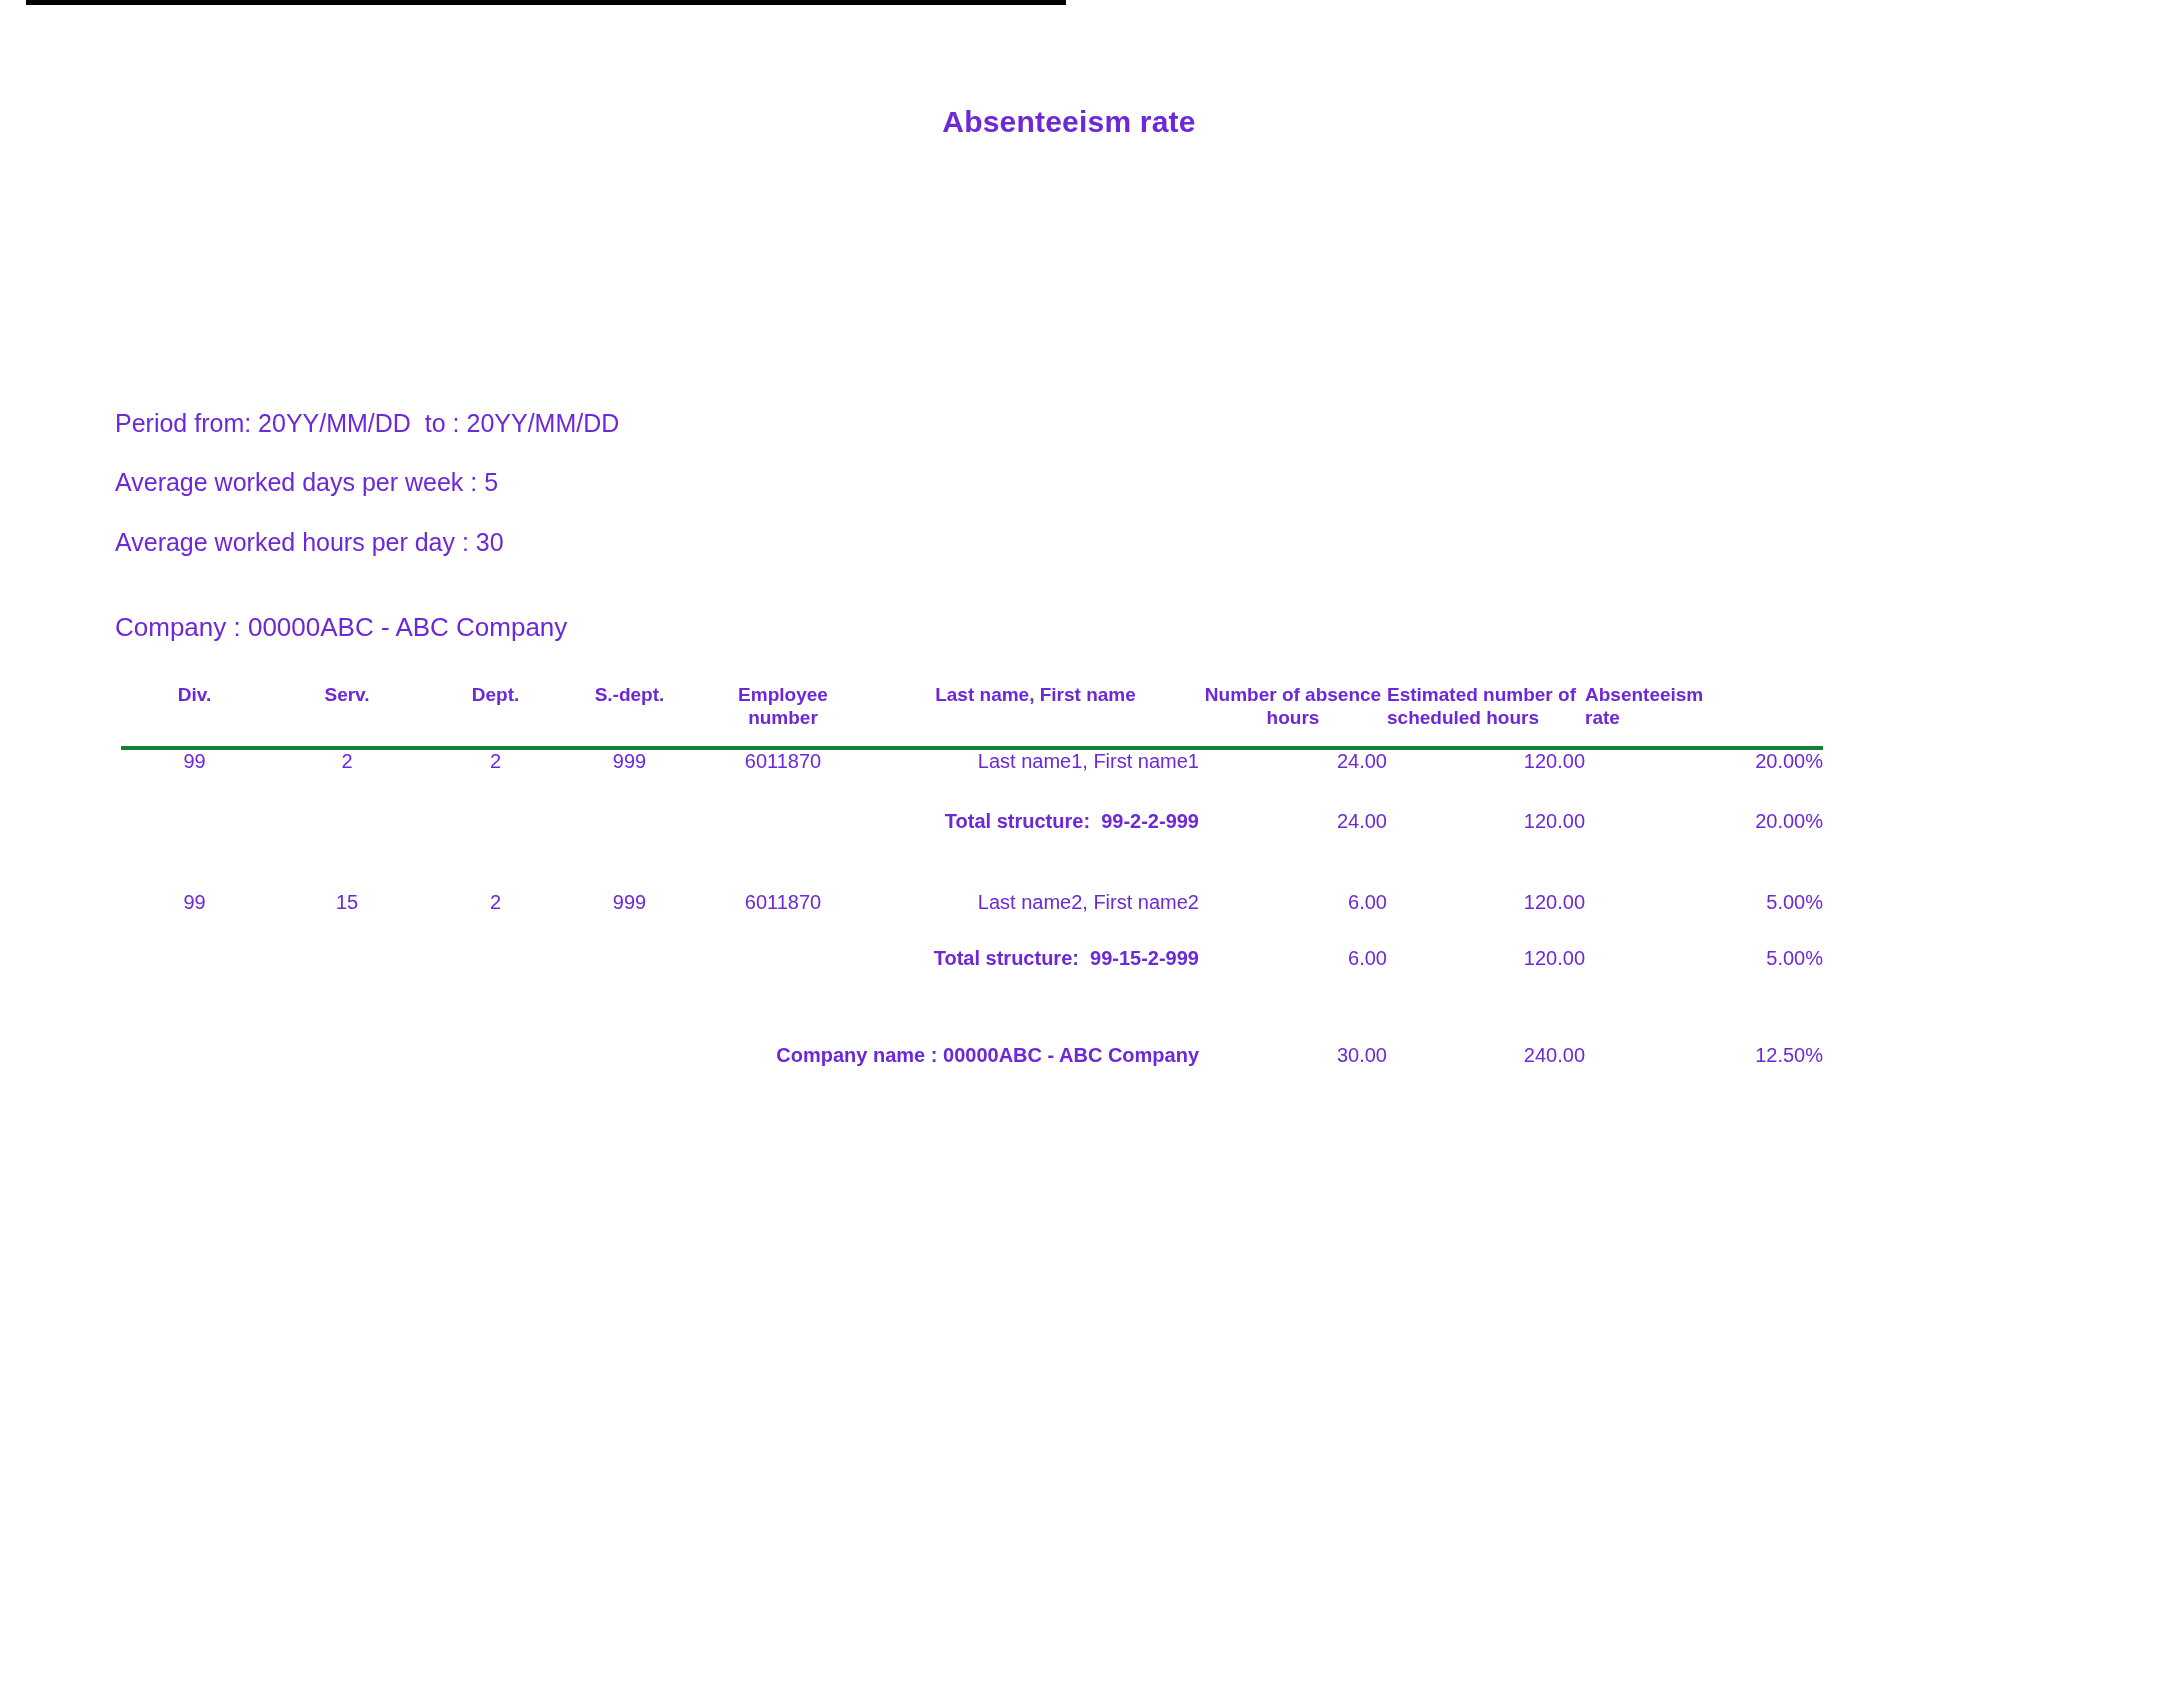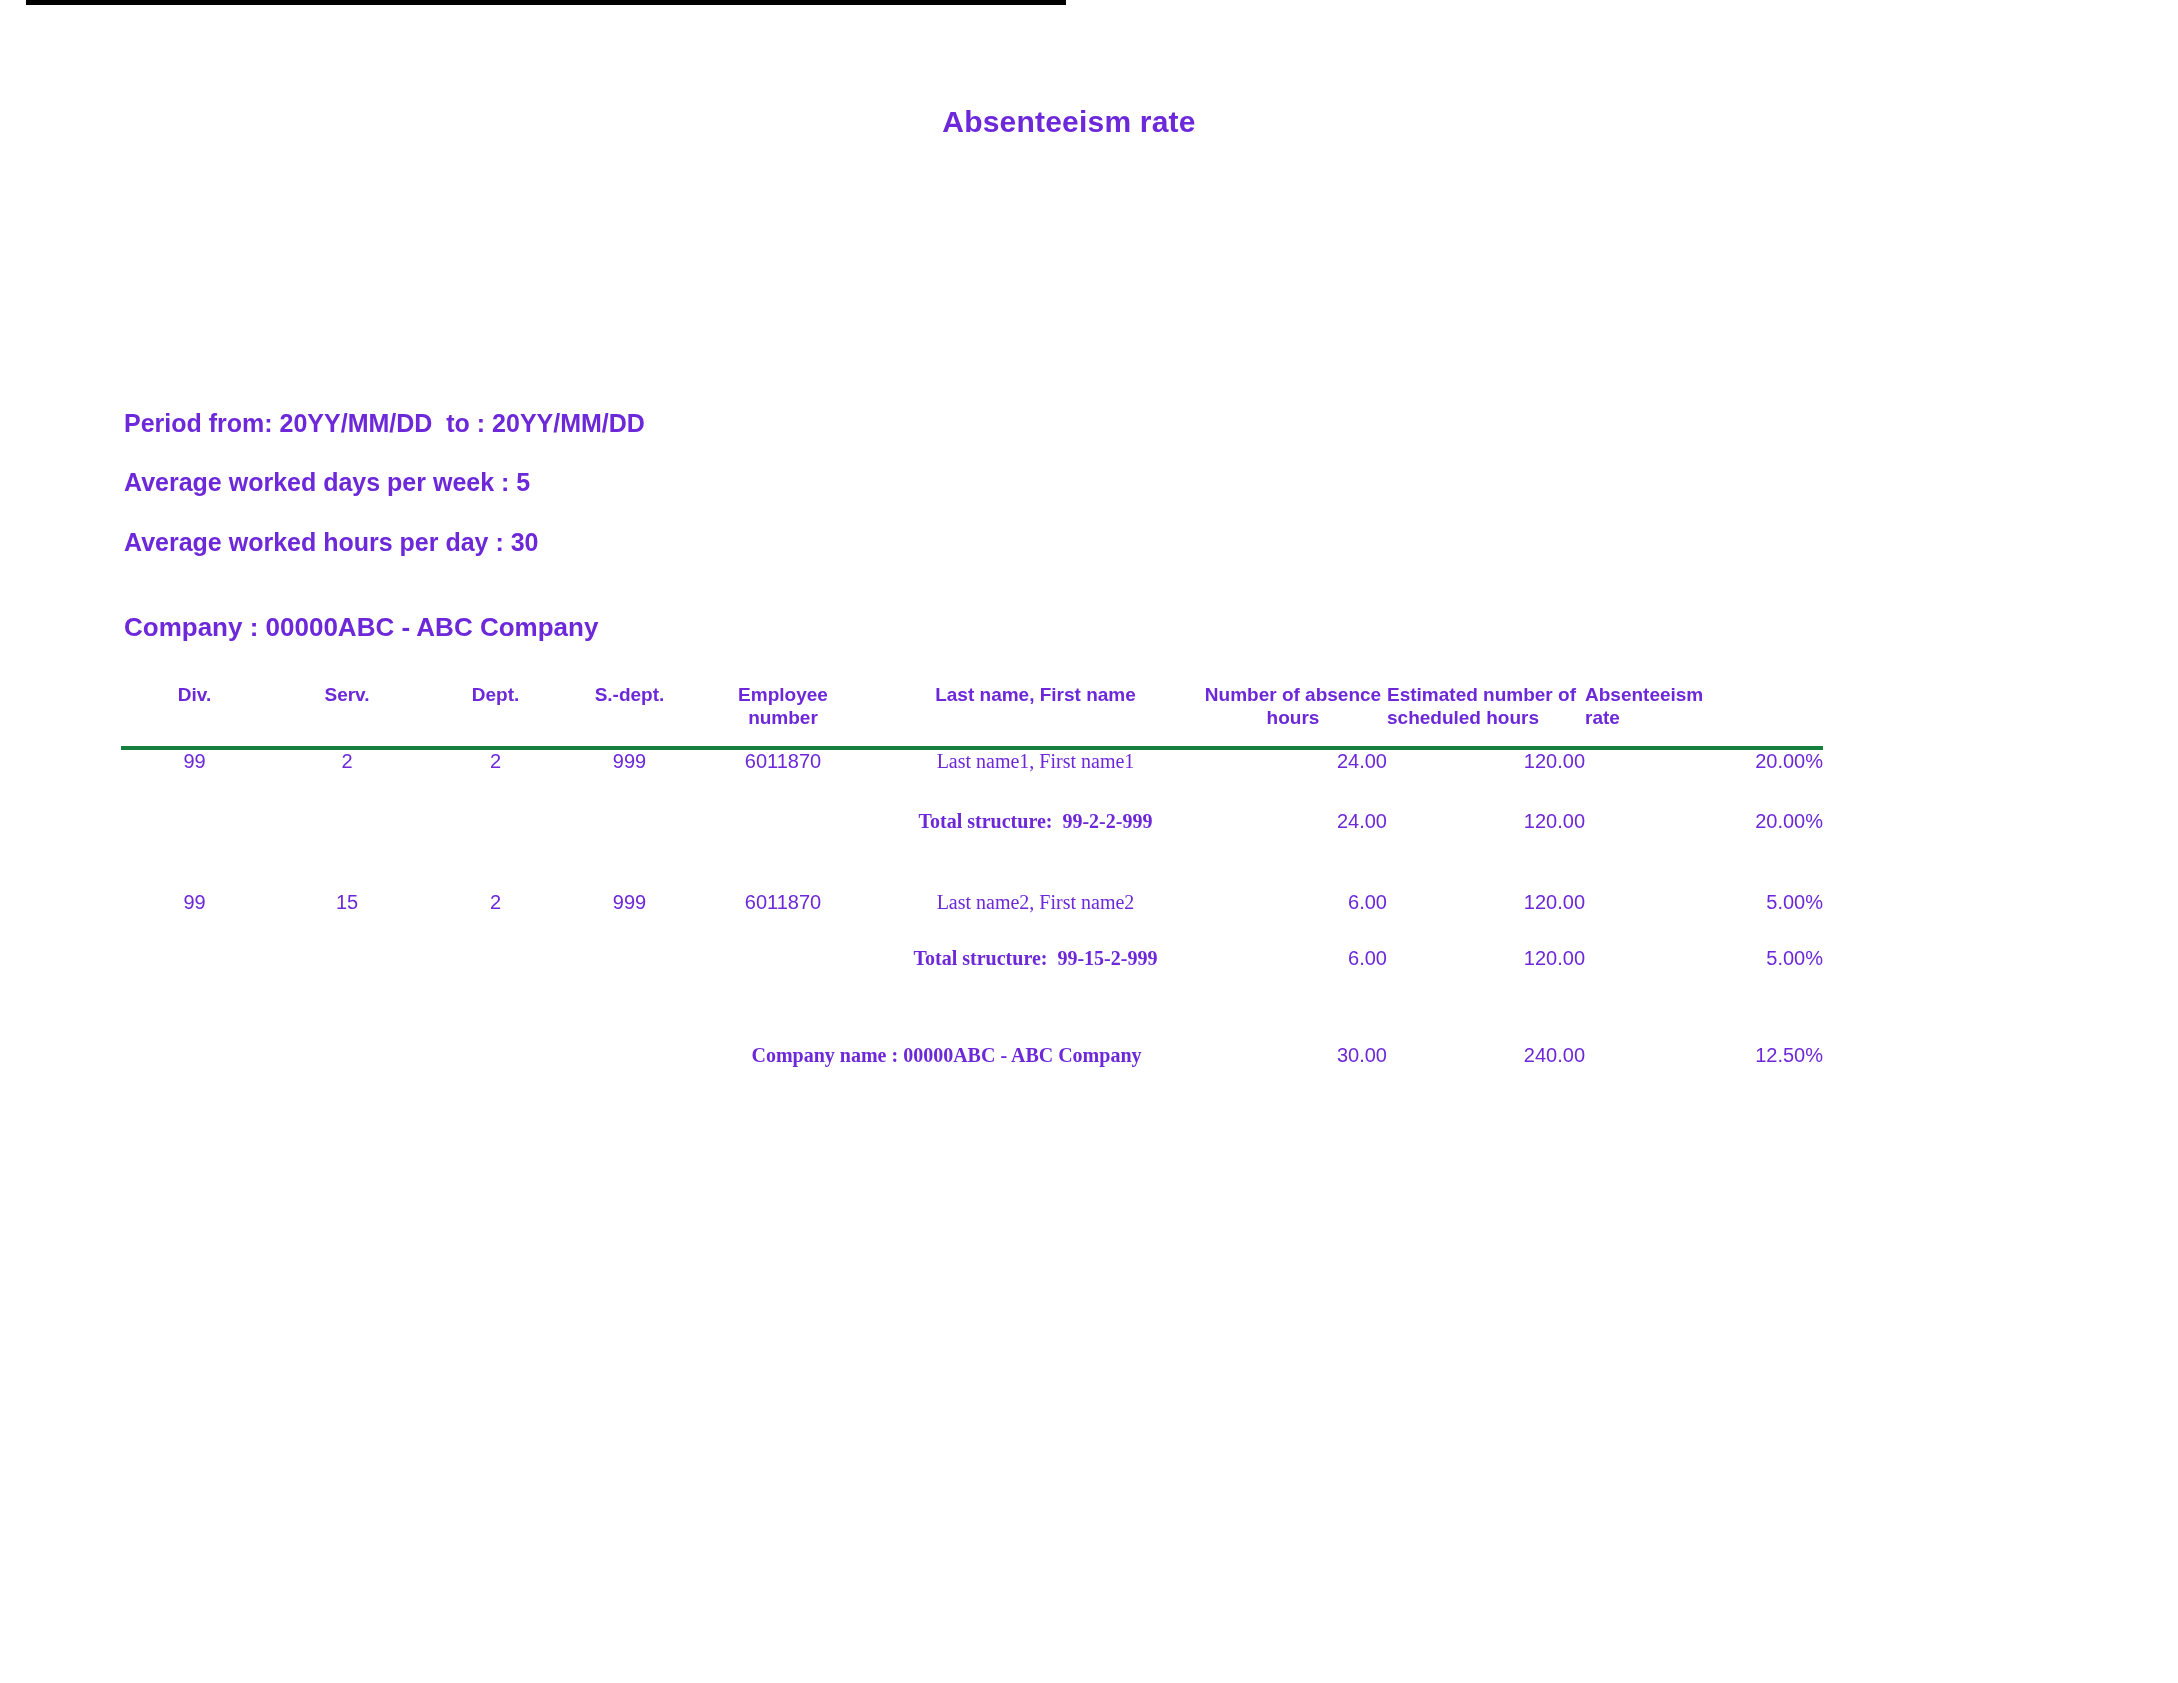--- a/index.html
+++ b/index.html
@@ -39,23 +39,23 @@
     top: 103px;
     right: 143px;
     text-align: right;
     font-size: 25px;
     font-weight: bold;
     line-height: 47px;
     white-space: pre;
   }
   .meta-line {
     position: absolute;
-    left: 124px;
+    left: 115px;
     font-size: 25px;
-    font-weight: bold;
+    font-weight: normal;
     white-space: pre-wrap;
   }
   #period-line   { top: 409px; }
   #avg-days-line { top: 468px; }
   #avg-hours-line{ top: 528px; }
   #company-line  { top: 612px; font-size: 26px; }
 
   #report-table {
     position: absolute;
     left: 121px;
@@ -92,21 +92,21 @@
   tr.data-row   { height: 40px; }
   tr.data-row td { padding-top: 6px; }
   tr.total-row  { height: 30px; }
   tr.total-row td { padding-top: 2px; }
   tr.sp-22 { height: 22px; }
   tr.sp-52 { height: 51px; }
   tr.sp-26 { height: 26px; }
   tr.sp-68 { height: 67px; }
 
   td.c        { text-align: center; }
-  td.name-val { text-align: center; padding-right: 15px; white-space: pre; font-family: Liberation Serif, serif; }
+  td.name-val { text-align: right; padding-right: 15px; white-space: pre; }
   td.v-abs    { text-align: right; padding-right: 51px; }
   td.v-sch    { text-align: right; padding-right: 48px; }
   td.v-rate   { text-align: right; padding-right: 94px; }
   td.label-bold { font-weight: bold; }
 
   #page-footer {
     position: absolute;
     top: 1525px;
     right: 190px;
     font-size: 21px;

